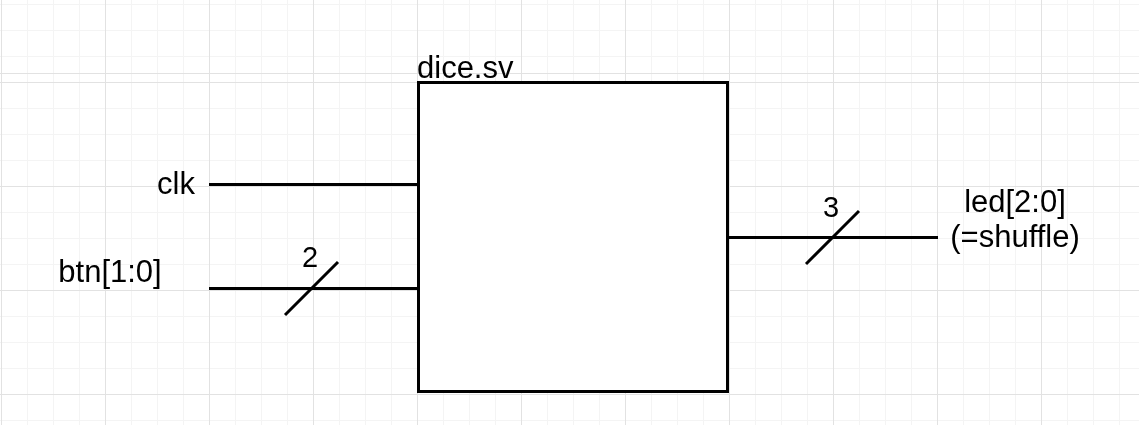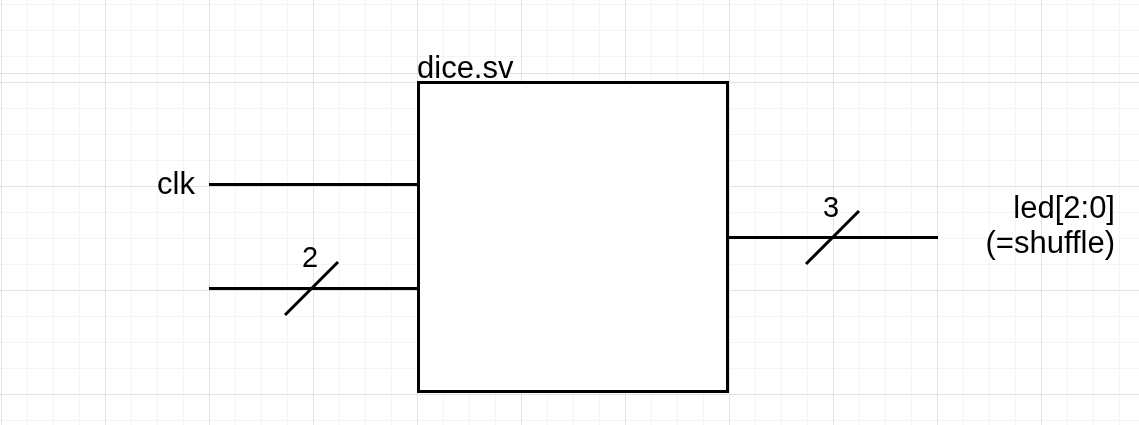--- a/index.html
+++ b/index.html
@@ -39,21 +39,21 @@
     white-space: nowrap;
     color: var(--text);
   }
   .module-title {
     left: 417px; top: 52px; width: 312px;
     text-align: left;
     line-height: 32px;
   }
   .clk-label   { left: 45px;  top: 166px; width: 150px; height: 36px; line-height: 36px; text-align: right; }
   .btn-label   { left: 10px;  top: 254px; width: 200px; text-align: center; }
-  .led-label   { left: 915px; top: 190px; width: 200px; text-align: right; }
+  .led-label   { left: 915px; top: 184px; width: 200px; text-align: center; }
   .wire {
     height: 3px;
     background: var(--line);
   }
   .wire-clk { left: 209px; top: 183px; width: 211px; }
   .wire-btn { left: 209px; top: 287px; width: 211px; }
   .wire-led { left: 727px; top: 236px; width: 211px; }
   .bus-slash {
     width: 75px; height: 3px;
     background: var(--line);
@@ -80,20 +80,21 @@
 
   <div class="abs lbl module-title">dice.sv</div>
 
   <div class="abs wire wire-clk"></div>
   <div class="abs lbl clk-label">clk</div>
 
   <div class="abs wire wire-btn"></div>
   <div class="abs bus-slash slash-btn"></div>
   <div class="abs bus-width width-btn">2</div>
   <div class="abs lbl btn-label">
+    <div>btn[1:0]</div>
   </div>
 
   <div class="abs wire wire-led"></div>
   <div class="abs bus-slash slash-led"></div>
   <div class="abs bus-width width-led">3</div>
   <div class="abs lbl led-label">
     <div>led[2:0]</div>
     <div>(=shuffle)</div>
   </div>
 

